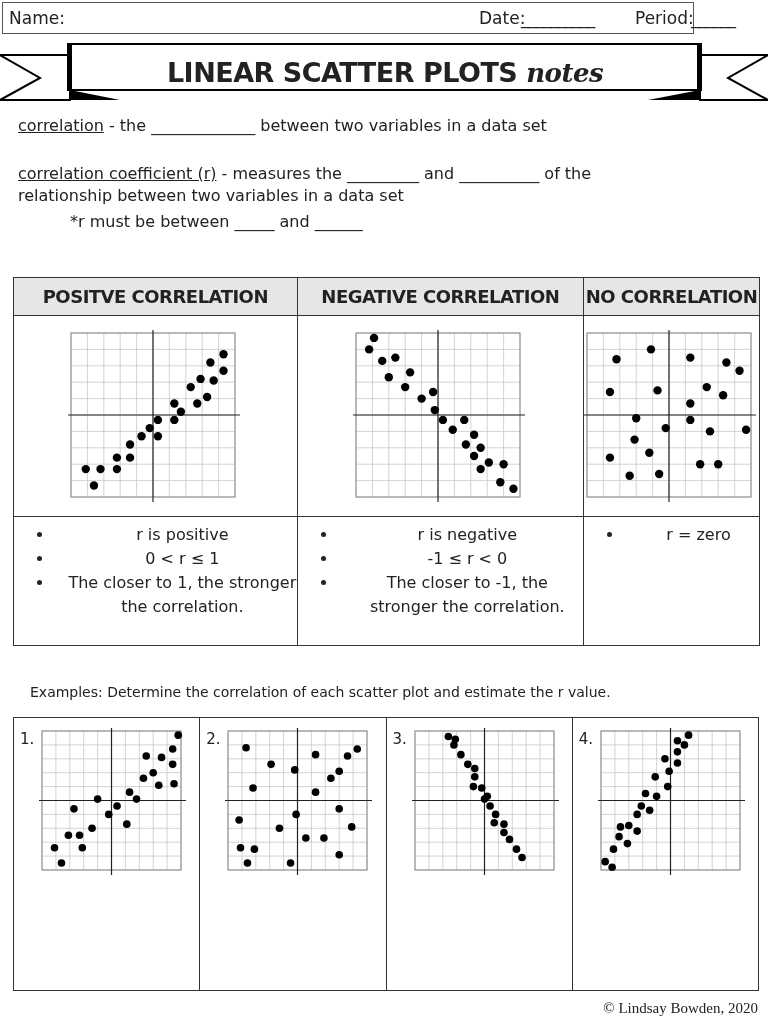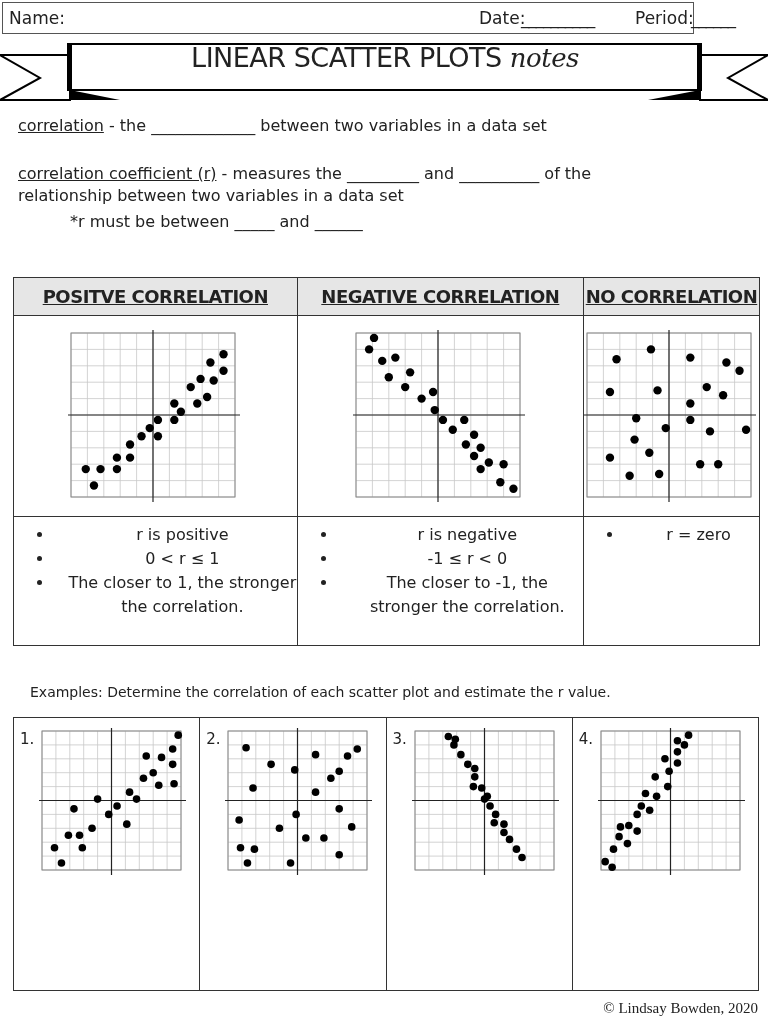--- a/index.html
+++ b/index.html
@@ -4,27 +4,27 @@
 <style>
   html, body { margin:0; padding:0; background:#ffffff; }
   body { width:768px; height:1024px; position:relative; overflow:hidden;
          font-family:"DejaVu Sans", sans-serif; color:#222; }
   .abs { position:absolute; }
   .namebar { left:2px; top:2px; width:692px; height:32px; border:1.5px solid #555;
              box-sizing:border-box; font-size:17px; line-height:30px; white-space:nowrap; }
   .namebar span { position:absolute; top:0; }
   .banner { left:0; top:40px; width:768px; height:70px; }
   .banner-title { left:70px; top:44px; width:630px; height:46px; text-align:center;
-                  font-size:27px; line-height:28px; letter-spacing:-0.5px; font-weight:400; }
+                  font-size:27px; line-height:58px; letter-spacing:-0.5px; font-weight:700; }
   .banner-title i { font-family:"DejaVu Serif", serif; font-style:italic; font-size:26px; }
   .def { left:18px; font-size:16px; line-height:24px; white-space:nowrap; }
   .u { text-decoration:underline;margin-top:24px; }
   table.corr { position:absolute; left:13px; top:277px; width:747px; border-collapse:collapse; }
   table.corr th { background:#e6e6e6; border:1.5px solid #333; height:35px;
-                  font-size:18px; font-weight:bold; letter-spacing:-0.5px;text-decoration:underline; }
+                  font-size:18px; font-weight:bold; letter-spacing:-0.5px; }
   table.corr td { border:1.5px solid #333; vertical-align:top; padding:0; }
   .graph-cell { height:200px; text-align:center; }
   .graph-cell svg { margin-top:14px; }
   .notes-cell { height:128px; font-size:16px;text-align:center; }
   .notes-cell ul { margin:6px 0 0 0; padding-left:40px; line-height:24px; }
   .notes-cell li { padding-left:14px; }
   .ex-label { left:30px; top:684px; font-size:14px; white-space:nowrap; }
   .ex-row { position:absolute; left:13px; top:717px; width:746px; height:274px;
             border:1.5px solid #333; box-sizing:border-box; display:flex; }
   .ex-cell { flex:1; border-right:1.5px solid #333; position:relative; }

